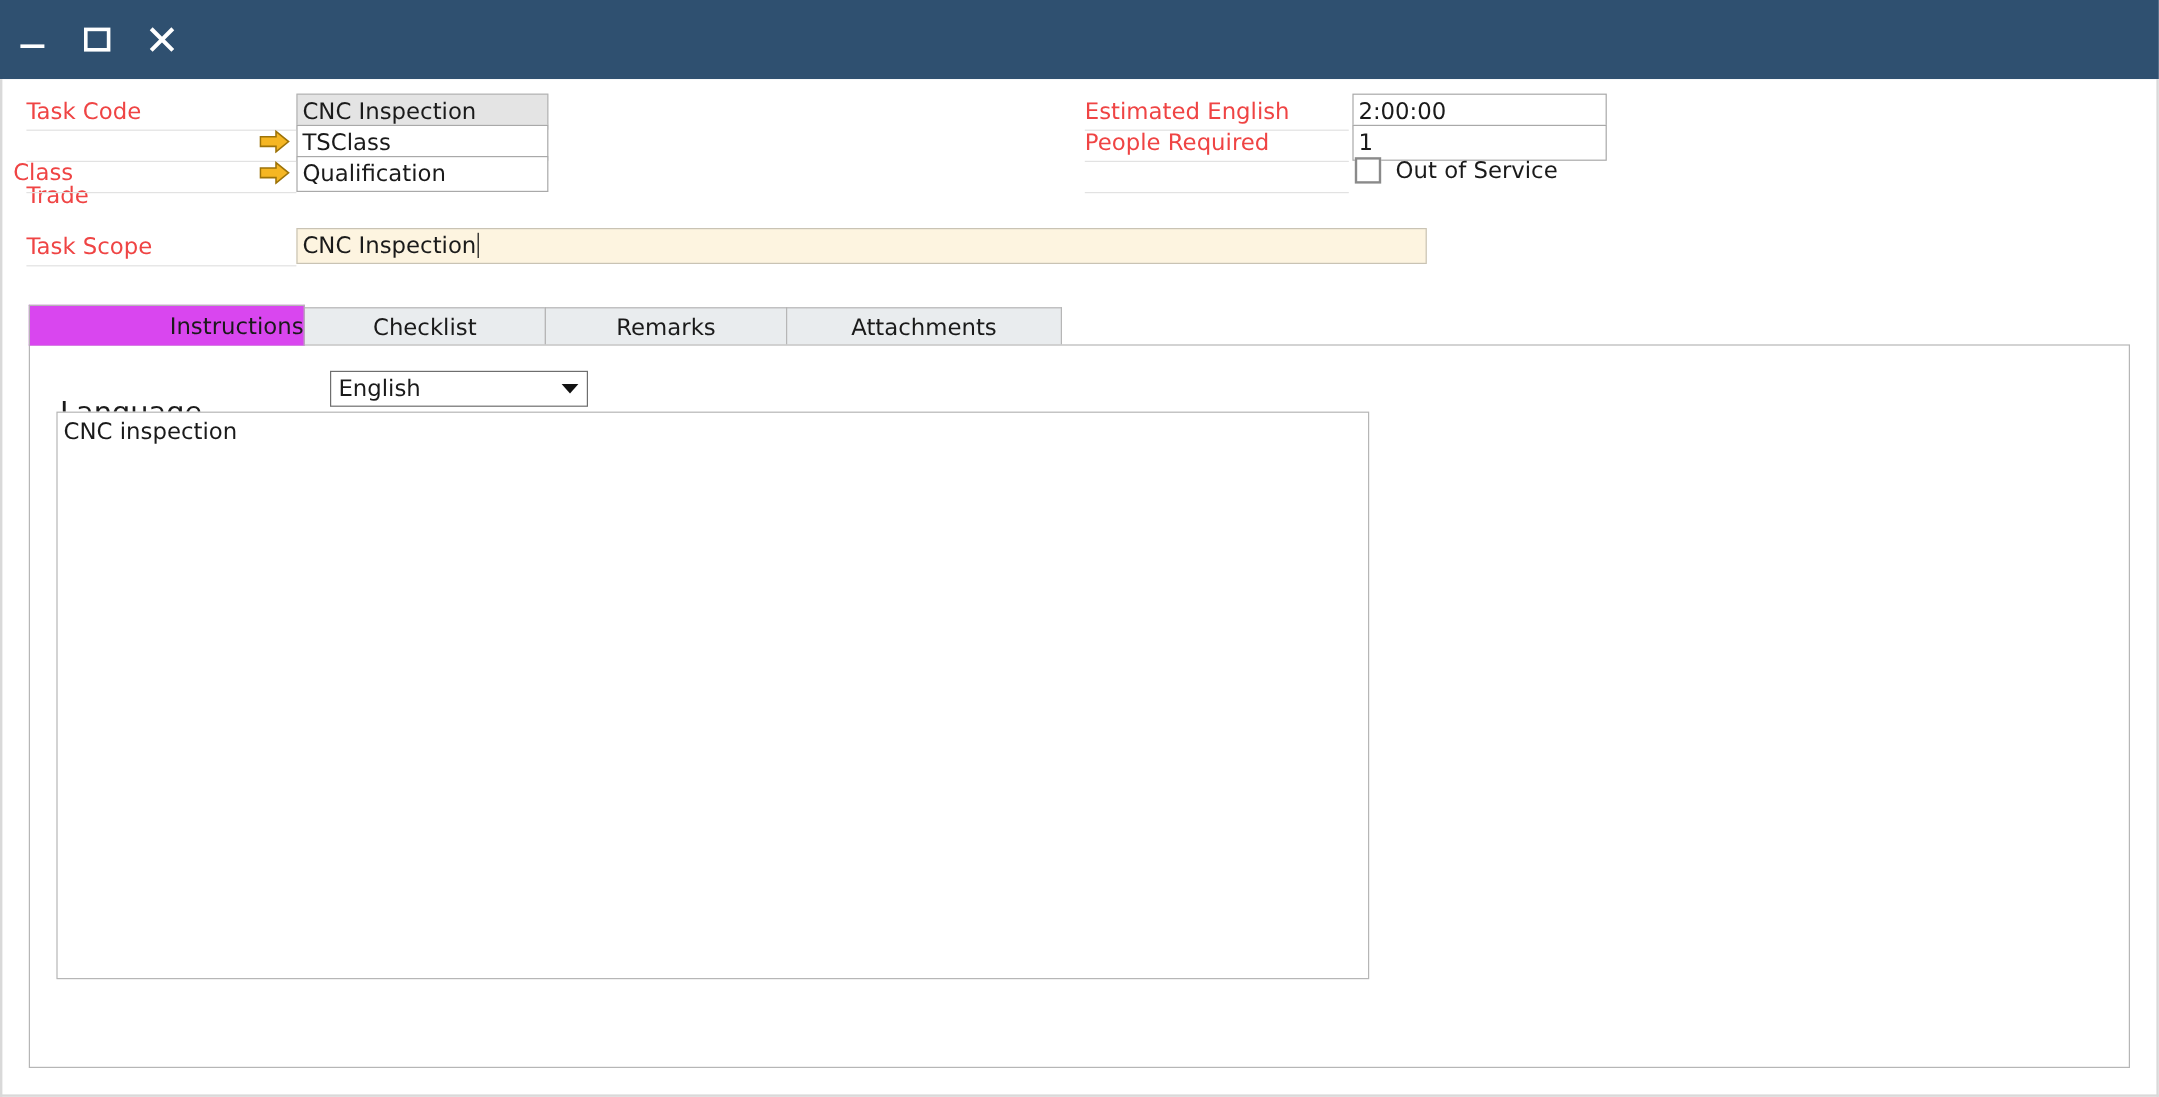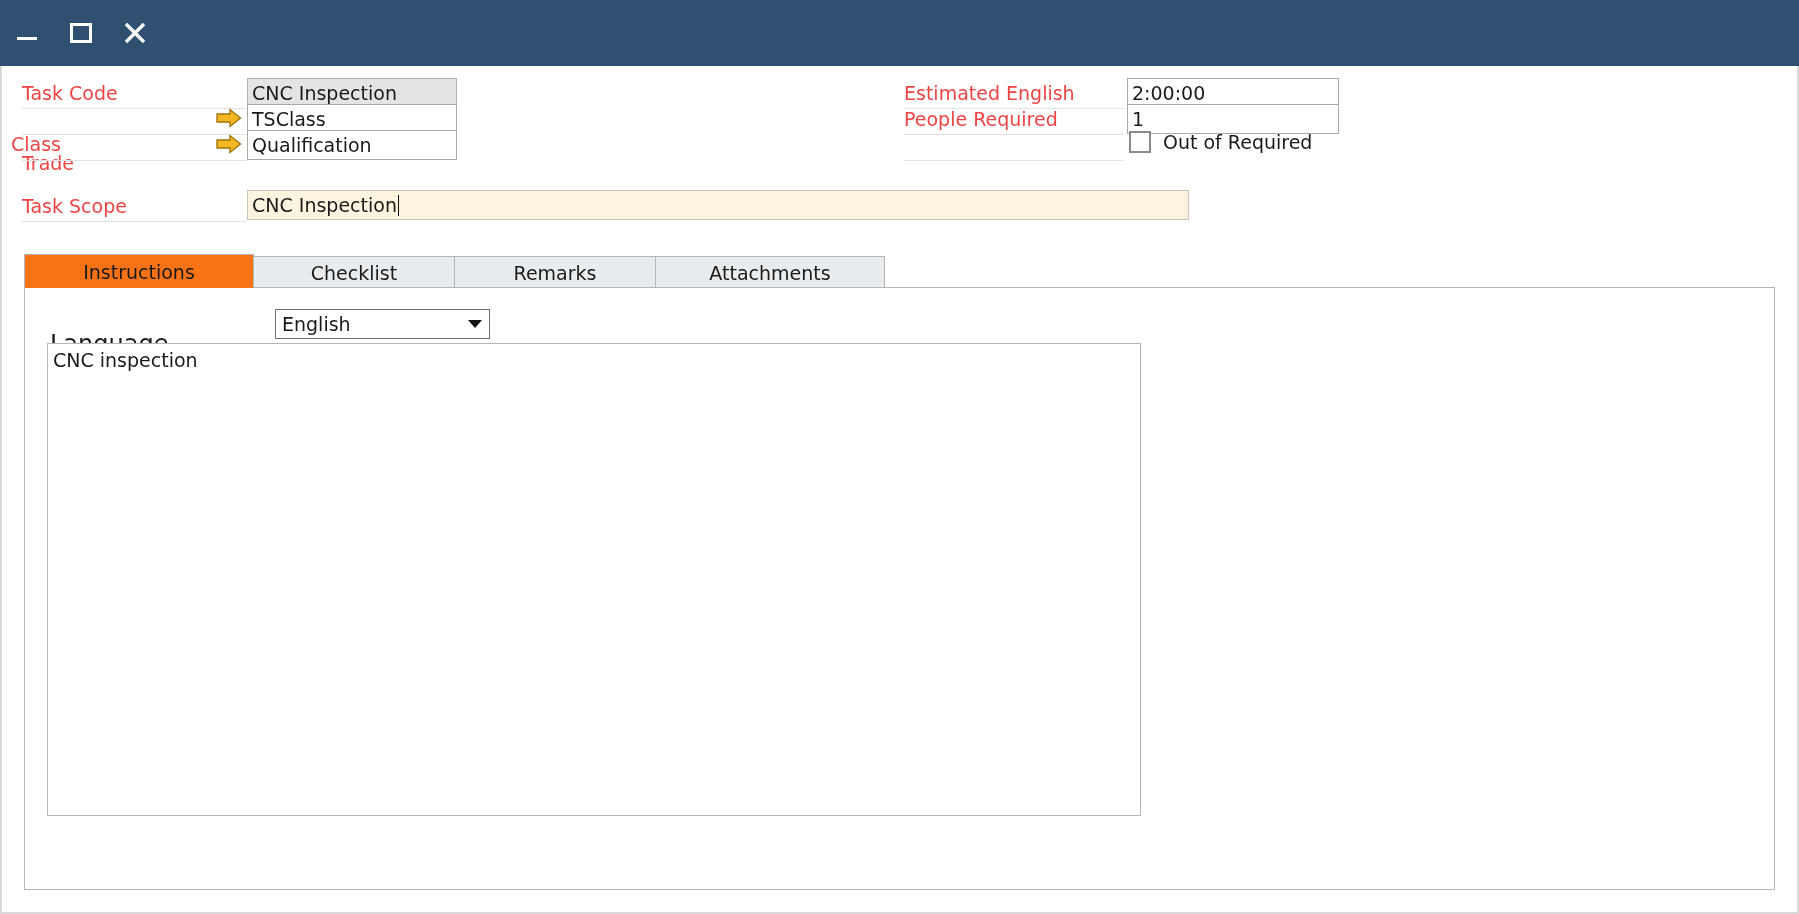--- a/index.html
+++ b/index.html
@@ -160,25 +160,26 @@
     background: #e9ecee;
     display: flex;
     align-items: center;
     justify-content: center;
     font-size: 19px;
     color: #1a1a1a;
     margin-right: -1px;
     white-space: nowrap;
   }
   .tab.active {
-    background: #f97316;
+    background: #d946ef;
     height: 34px;
     border-color: #b6b6b6;
     position: relative;
     z-index: 3;
+    justify-content: flex-end;
   }
 
   
   #tabpanel {
     position: absolute;
     left: 22px;
     top: 221px;
     width: 1751px;
     height: 603px;
     box-sizing: border-box;
@@ -309,21 +310,21 @@
     <div class="lbl" style="left:902px; top:40px;">People Required</div>
     <div class="fld-underline" style="left:902px; top:68px; width:220px;"></div>
     <div class="fld-underline" style="left:902px; top:94px; width:220px;"></div>
 
     <div class="fld" style="left:1125px; top:12px; width:212px;">2:00:00</div>
 
     <div class="fld" style="left:1125px; top:38px; width:212px;">1</div>
 
     <div id="oos-wrap" style="left:1127px; top:65px;">
       <div id="oos-box"></div>
-      <div id="oos-label">Out of Required</div>
+      <div id="oos-label">Out of Service</div>
     </div>
 
     <div class="lbl" style="left:20px; top:127px;">Task Scope</div>
     <div class="fld-underline" style="left:20px; top:155px; width:225px;"></div>
 
     <div class="fld scope" style="left:245px; top:124px; width:942px;"><span>CNC Inspection</span><span class="caret"></span></div>
 
     <div id="tabstrip">
       <div class="tab active" style="width:230px;">
         <span>Instructions</span>

